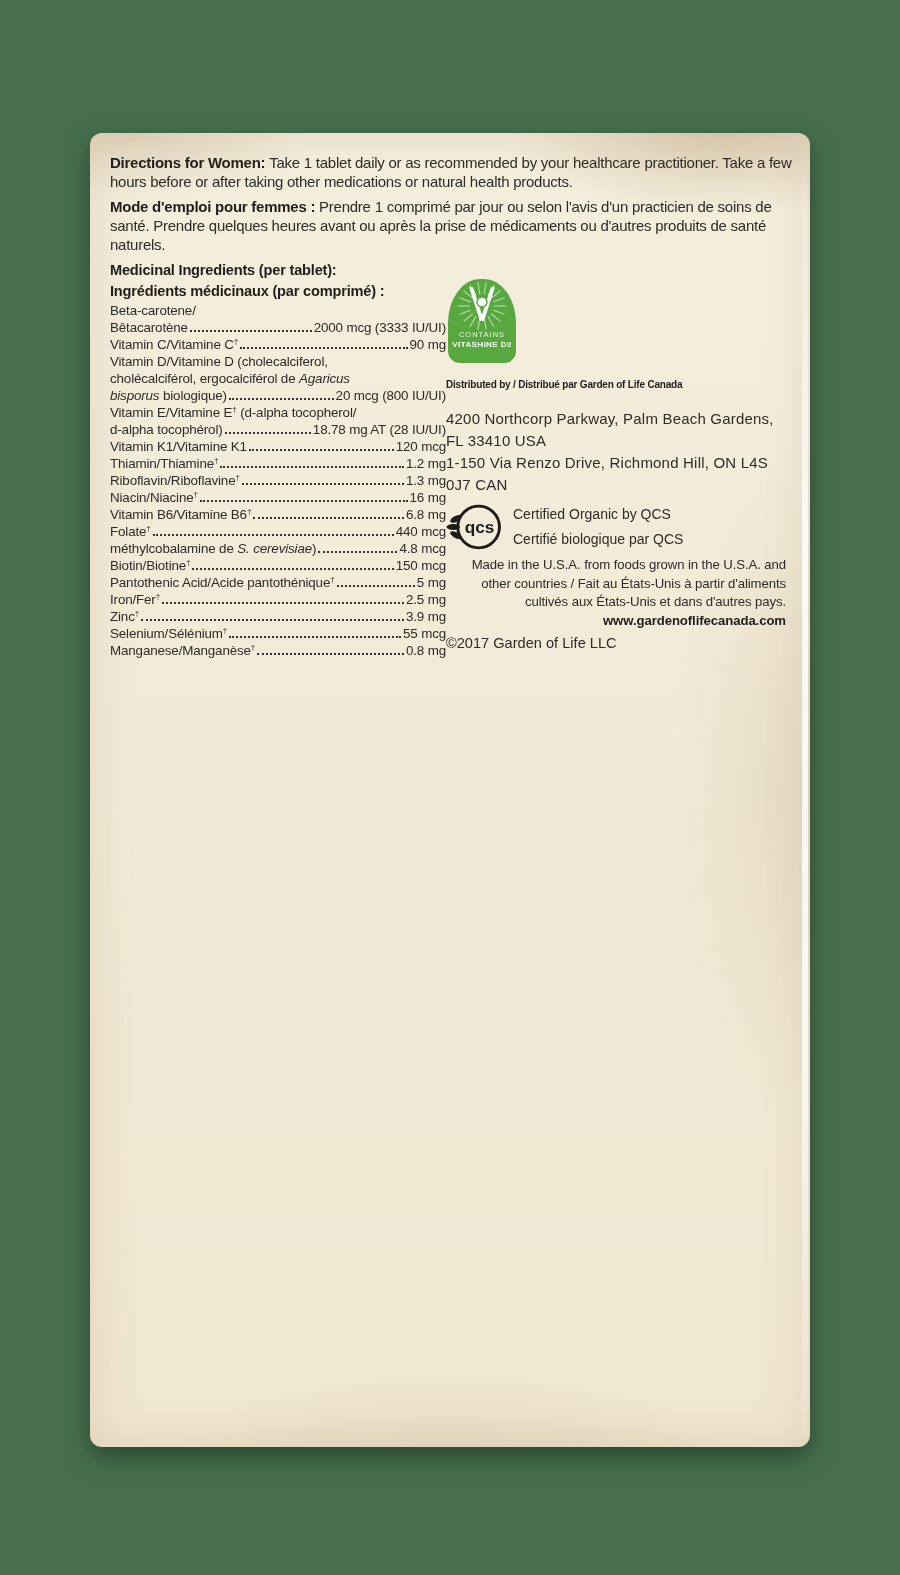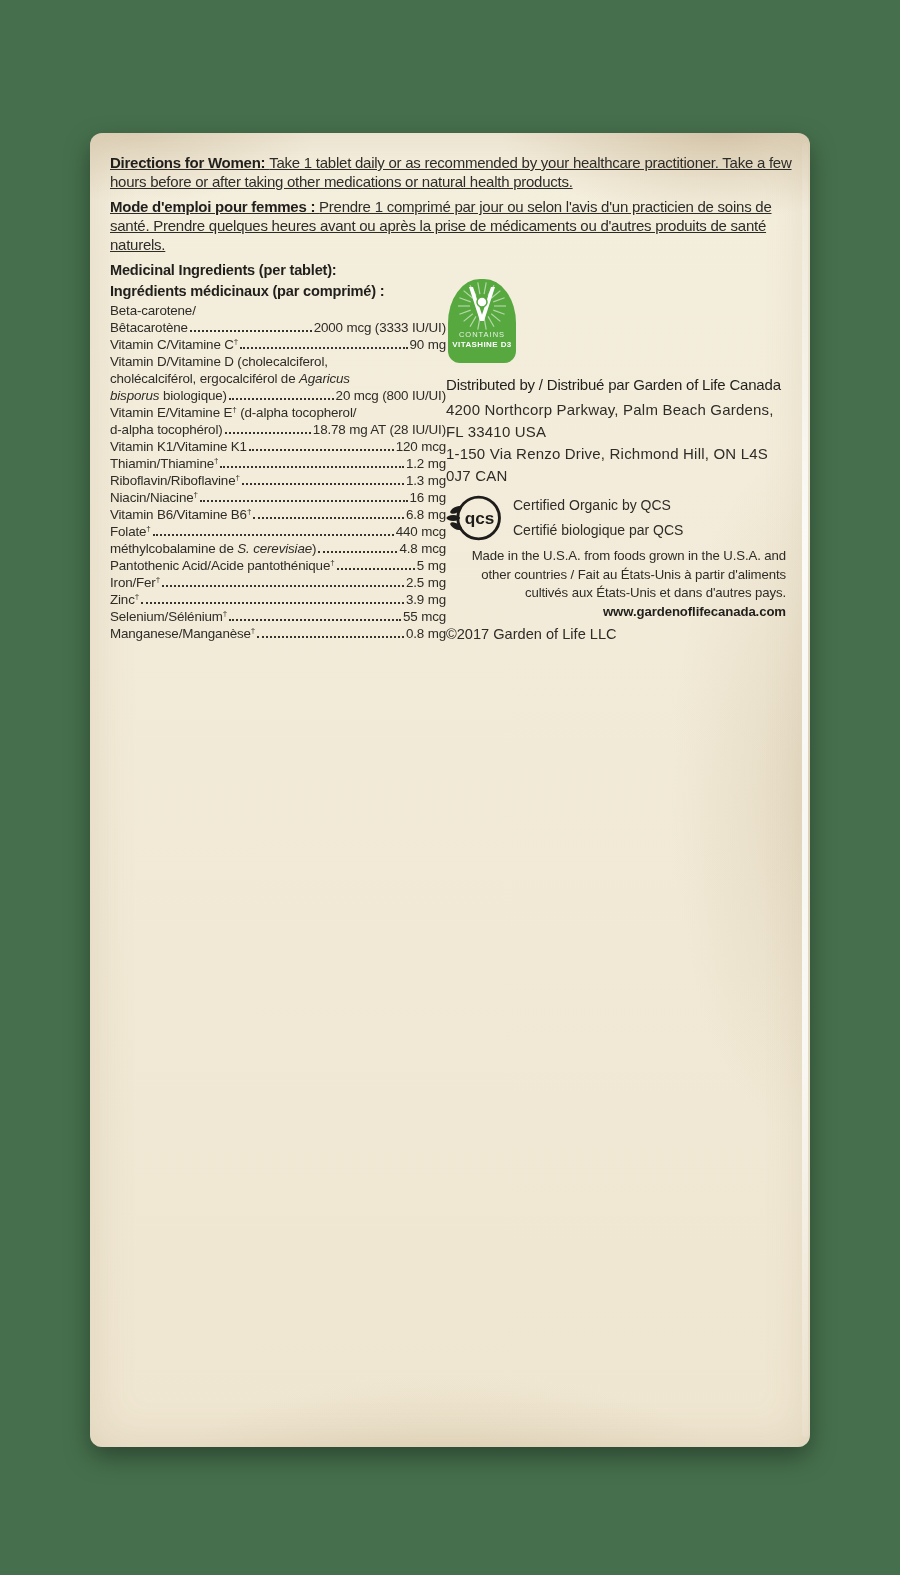--- a/index.html
+++ b/index.html
@@ -21,41 +21,41 @@
       linear-gradient(#f4eedd,#efe6d1);
     box-shadow:0 10px 26px rgba(0,0,0,.38), inset 0 0 46px rgba(150,118,70,.18);
   }
   .card::after{
     content:"";position:absolute;top:10px;bottom:10px;right:2px;width:6px;
     background:linear-gradient(rgba(255,255,255,.05),rgba(255,255,255,.85) 30%,rgba(255,255,255,.8) 70%,rgba(255,255,255,.1));
     border-radius:3px;pointer-events:none;
   }
   b{color:#201f1c;}
   sup{font-size:60%;line-height:0;vertical-align:super;}
-  .directions p{margin:0 0 6px;font-size:15px;line-height:19px;letter-spacing:-0.25px;text-decoration:underline;}
+  .directions p{margin:0 0 6px;font-size:15px;line-height:19px;letter-spacing:-0.25px;}
   .cols{display:flex;gap:0;margin-top:7px;}
   .col-left{width:336px;flex:none;}
   .col-right{width:340px;flex:none;}
   .heading{font-weight:bold;font-size:14.6px;line-height:18.5px;letter-spacing:-0.2px;color:#201f1c;margin-bottom:2px;}
   .rows{font-size:13.4px;line-height:17px;letter-spacing:-0.15px;margin-bottom:5px;}
   .row .lead{display:flex;align-items:baseline;}
   .row .nm{white-space:nowrap;}
   .row .dots{flex:1;border-bottom:2px dotted #35332e;margin:0 2px 3px 2px;min-width:6px;}
   .row .val{white-space:nowrap;text-align:right;}
   .para{margin:0 0 2px;font-size:13.4px;line-height:17px;letter-spacing:-0.15px;}
   
   .vitashine{
     width:68px;height:84px;margin:18px 0 12px 2px;position:relative;
     background:#57a83e;border-radius:32px 32px 12px 12px / 44px 44px 12px 12px;
     text-align:center;color:#fff;
   }
   .vitashine svg{display:block;margin:0 auto;}
   .vs-contains{font-size:7.5px;letter-spacing:1px;color:rgba(255,255,255,.85);margin-top:-3px;}
   .vs-name{font-size:8px;font-weight:bold;letter-spacing:.4px;color:#fff;margin-top:1px;}
-  .distributor{font-weight:normal;font-size:15px;line-height:19px;letter-spacing:-0.2px;color:#201f1c;margin-bottom:5px;}
+  .distributor{font-weight:bold;font-size:10px;line-height:19px;letter-spacing:-0.2px;color:#201f1c;margin-bottom:14px;}
   .addr{font-size:15px;line-height:22px;letter-spacing:0.2px;}
   .qcs-row{display:flex;align-items:center;gap:9px;margin:5px 0 3px;}
   .qcs-lines{font-size:14px;line-height:25px;}
   .madein{font-size:13.2px;line-height:18.5px;letter-spacing:-0.1px;margin-top:2px;text-align:right;}
   .copyright{font-size:14.6px;line-height:20px;margin-top:3px;}
 </style>
 </head>
 <body>
 
 <div class="card">
@@ -158,20 +158,28 @@
               <span class="nm"><span>Folate</span><sup>†</sup></span>
               <span class="dots"></span>
               <span class="val">440 mcg</span>
             </div>
           </div>
           <div class="row">
             <div class="lead">
               <span class="nm"><span>méthylcobalamine de </span><i>S. cerevisiae</i><span>)</span></span>
               <span class="dots"></span>
               <span class="val">4.8 mcg</span>
+            </div>
+          </div>
+          <div class="row">
+
+            <div class="lead">
+              <span class="nm"><span>Biotin/Biotine</span><sup>†</sup></span>
+              <span class="dots"></span>
+              <span class="val">150 mcg</span>
             </div>
           </div>
           <div class="row">
 
             <div class="lead">
               <span class="nm"><span>Pantothenic Acid/Acide pantothénique</span><sup>†</sup></span>
               <span class="dots"></span>
               <span class="val">5 mg</span>
             </div>
           </div>

